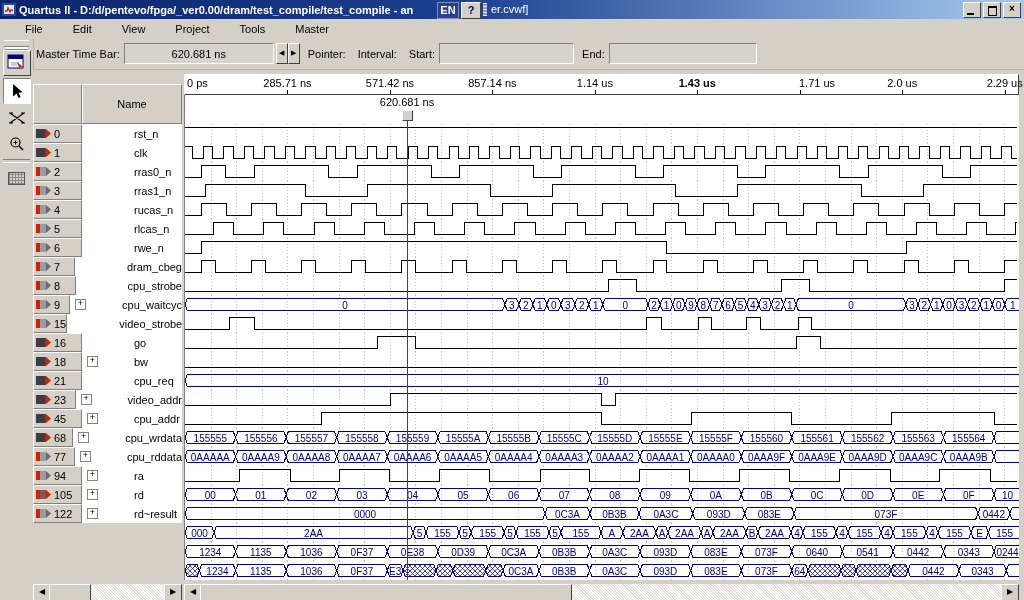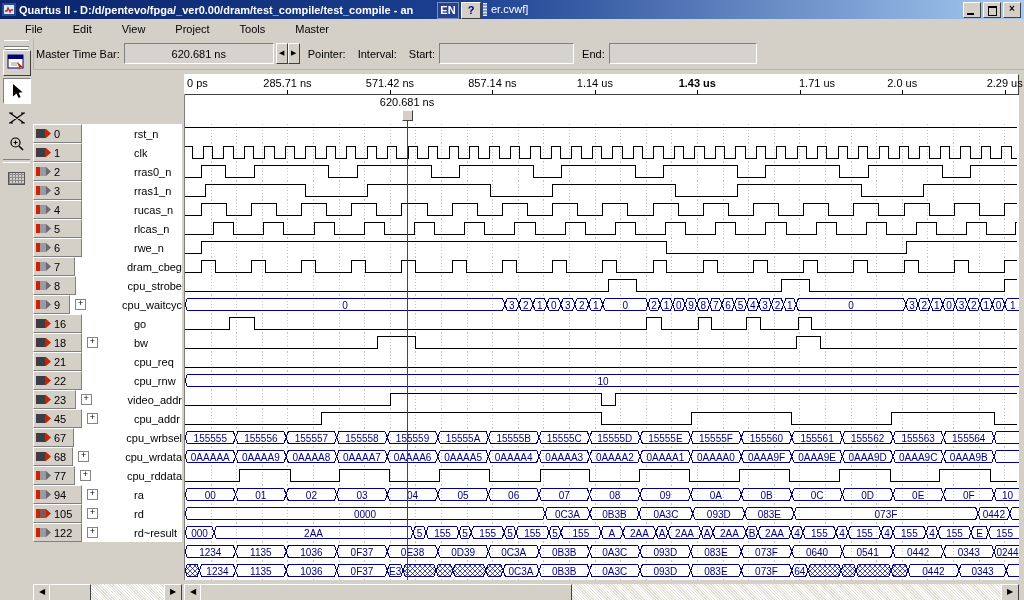--- a/index.html
+++ b/index.html
@@ -184,20 +184,24 @@
       <path d="M4.5 6.5 h4 M6.5 4.5 v4" stroke="#000" stroke-width="1"></path>
     </svg>
   </div>
   <div class="tool-sep"></div>
   <div class="tool-btn">
     <span class="grid-glyph"></span>
   </div>
 </div>
 
 <div class="name-panel">
+  <div class="np-header">
+    <div class="nph-cell nph-num"></div>
+    <div class="nph-cell nph-name">Name</div>
+  </div>
   <div class="np-rows" id="np-rows">
       <div class="sig-row">
         <div class="numcell">
           <span class="pin in"></span>
           <span class="numtxt">0</span>
         </div>
         <div class="namecell">
           <span class="signame">rst_n</span>
         </div>
       </div>
@@ -278,20 +282,29 @@
           <span class="pin out"></span>
           <span class="numtxt">9</span>
         </div>
         <div class="namecell">
           <span class="plusbox">+</span>
           <span class="signame">cpu_waitcyc</span>
         </div>
       </div>
       <div class="sig-row">
         <div class="numcell">
+          <span class="pin out"></span>
+          <span class="numtxt">15</span>
+        </div>
+        <div class="namecell">
+          <span class="signame">video_strobe</span>
+        </div>
+      </div>
+      <div class="sig-row">
+        <div class="numcell">
           <span class="pin in"></span>
           <span class="numtxt">16</span>
         </div>
         <div class="namecell">
           <span class="signame">go</span>
         </div>
       </div>
       <div class="sig-row">
         <div class="numcell">
           <span class="pin in"></span>
@@ -307,53 +320,35 @@
           <span class="pin in"></span>
           <span class="numtxt">21</span>
         </div>
         <div class="namecell">
           <span class="signame">cpu_req</span>
         </div>
       </div>
       <div class="sig-row">
         <div class="numcell">
           <span class="pin in"></span>
-          <span class="numtxt">22</span>
-        </div>
-        <div class="namecell">
-          <span class="signame">cpu_rnw</span>
-        </div>
-      </div>
-      <div class="sig-row">
-        <div class="numcell">
-          <span class="pin in"></span>
           <span class="numtxt">23</span>
         </div>
         <div class="namecell">
           <span class="plusbox">+</span>
           <span class="signame">video_addr</span>
         </div>
       </div>
       <div class="sig-row">
         <div class="numcell">
           <span class="pin in"></span>
           <span class="numtxt">45</span>
         </div>
         <div class="namecell">
           <span class="plusbox">+</span>
           <span class="signame">cpu_addr</span>
-        </div>
-      </div>
-      <div class="sig-row">
-        <div class="numcell">
-          <span class="pin in"></span>
-          <span class="numtxt">67</span>
-        </div>
-        <div class="namecell">
-          <span class="signame">cpu_wrbsel</span>
         </div>
       </div>
       <div class="sig-row">
         <div class="numcell">
           <span class="pin in"></span>
           <span class="numtxt">68</span>
         </div>
         <div class="namecell">
           <span class="plusbox">+</span>
           <span class="signame">cpu_wrdata</span>

